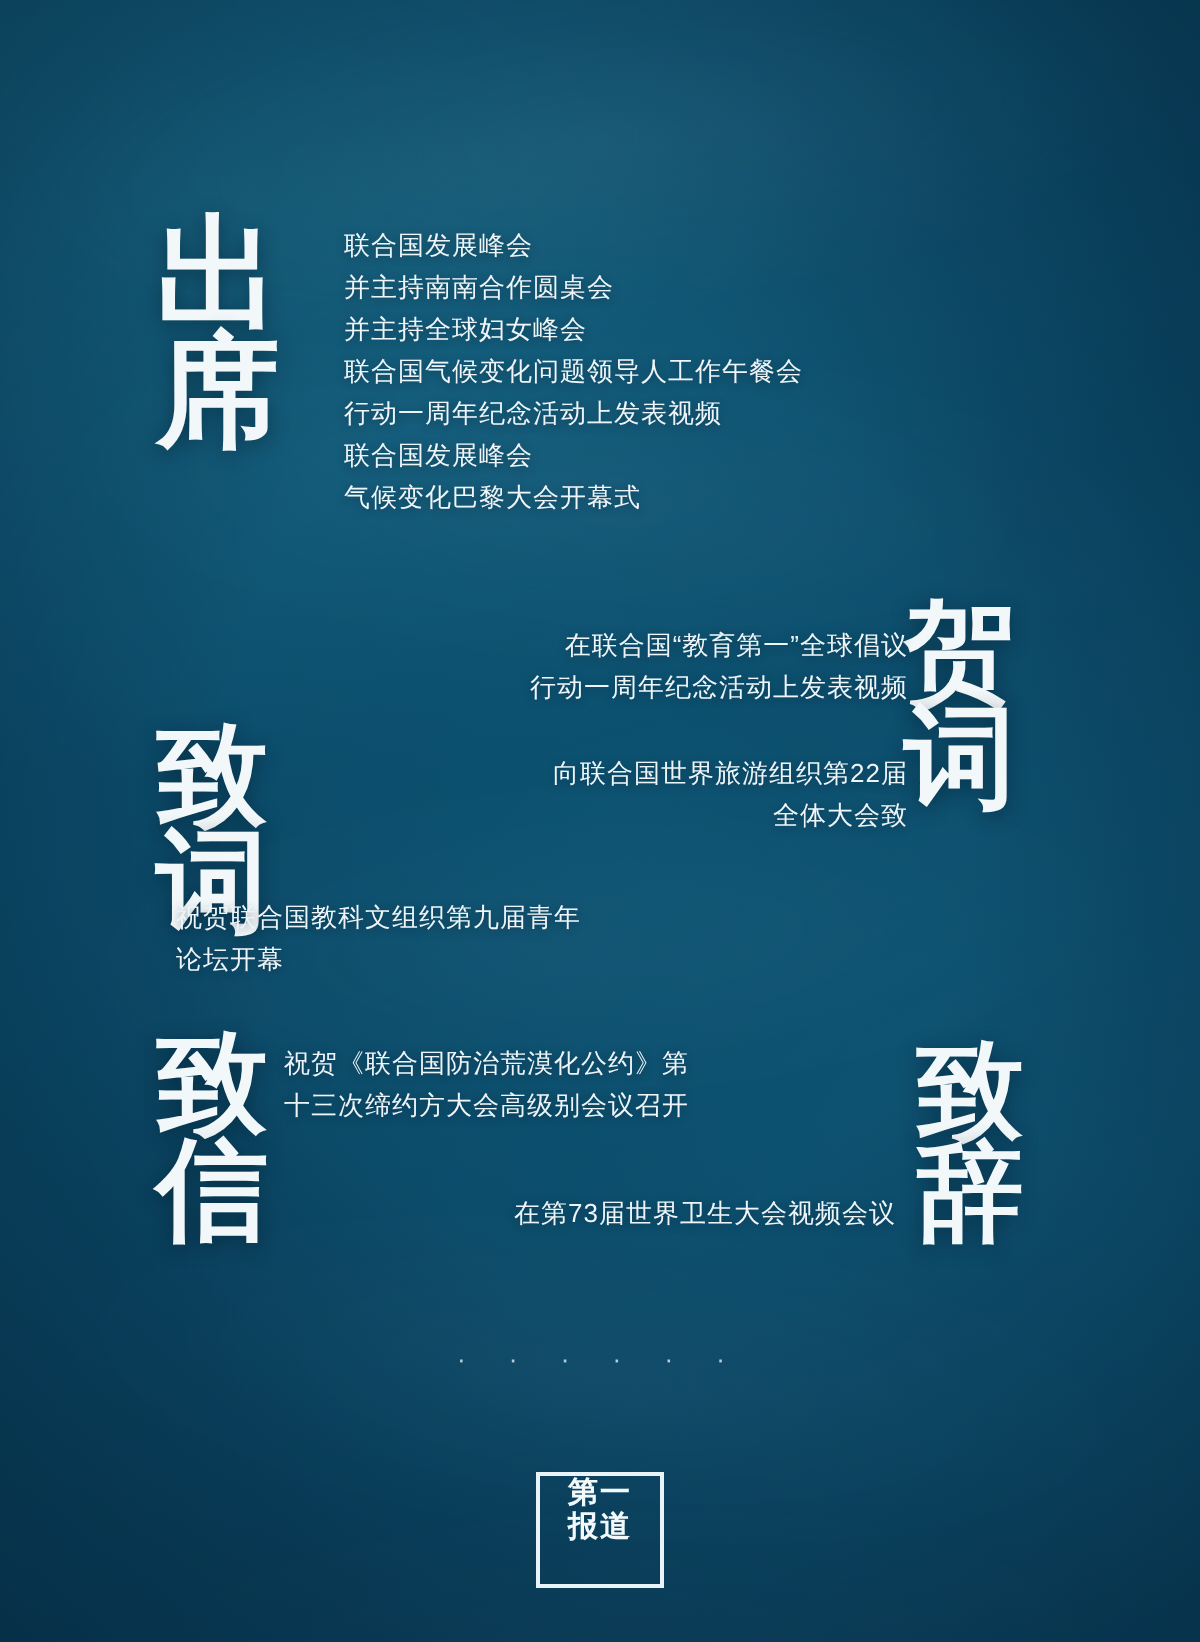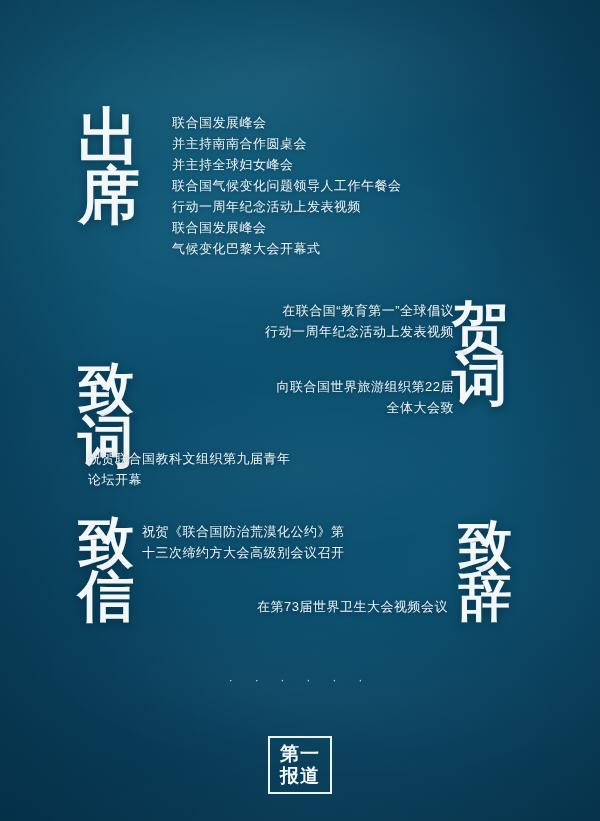--- a/index.html
+++ b/index.html
@@ -83,21 +83,21 @@
     line-height: 1.62;
     letter-spacing: .5px;
     text-shadow: 0 1px 5px rgba(0,20,35,0.40);
     white-space: nowrap;
   }
   .block .line { display: block; }
   .block.right { text-align: right; }
   .block.left  { text-align: left; }
 
   #b-chuxi  { left: 172px; top: 112px; }
-  #b-hezi   { right: 146px; top: 300px; }
+  #b-hezi   { right: 146px; top: 312px; }
   #b-zhici1 { right: 146px; top: 376px; }
   #b-zhici2 { left: 88px;  top: 448px; }
   #b-zhixin { left: 142px; top: 521px; }
   #b-zhice  { right: 152px; top: 596px; text-align: right; }
 
   .dots {
     position: absolute;
     left: 0;
     right: 0;
     top: 672px;
@@ -112,25 +112,25 @@
     position: absolute;
     left: 50%;
     top: 736px;
     transform: translateX(-50%);
     width: 60px;
     height: 54px;
     border: 2px solid #eaf3f7;
     display: flex;
     flex-direction: column;
     align-items: center;
-    justify-content: center;
+    justify-content: flex-start;
     color: #f3f9fb;
     font-family: "DejaVu Serif", "Liberation Serif", serif;
     font-weight: 700;
-    font-size: 19px;
+    font-size: 15px;
     line-height: 1.15;
     letter-spacing: 1px;
   }
   .logo span { display: block; }
 </style>
 </head>
 <body>
 
 <div class="poster">
 

